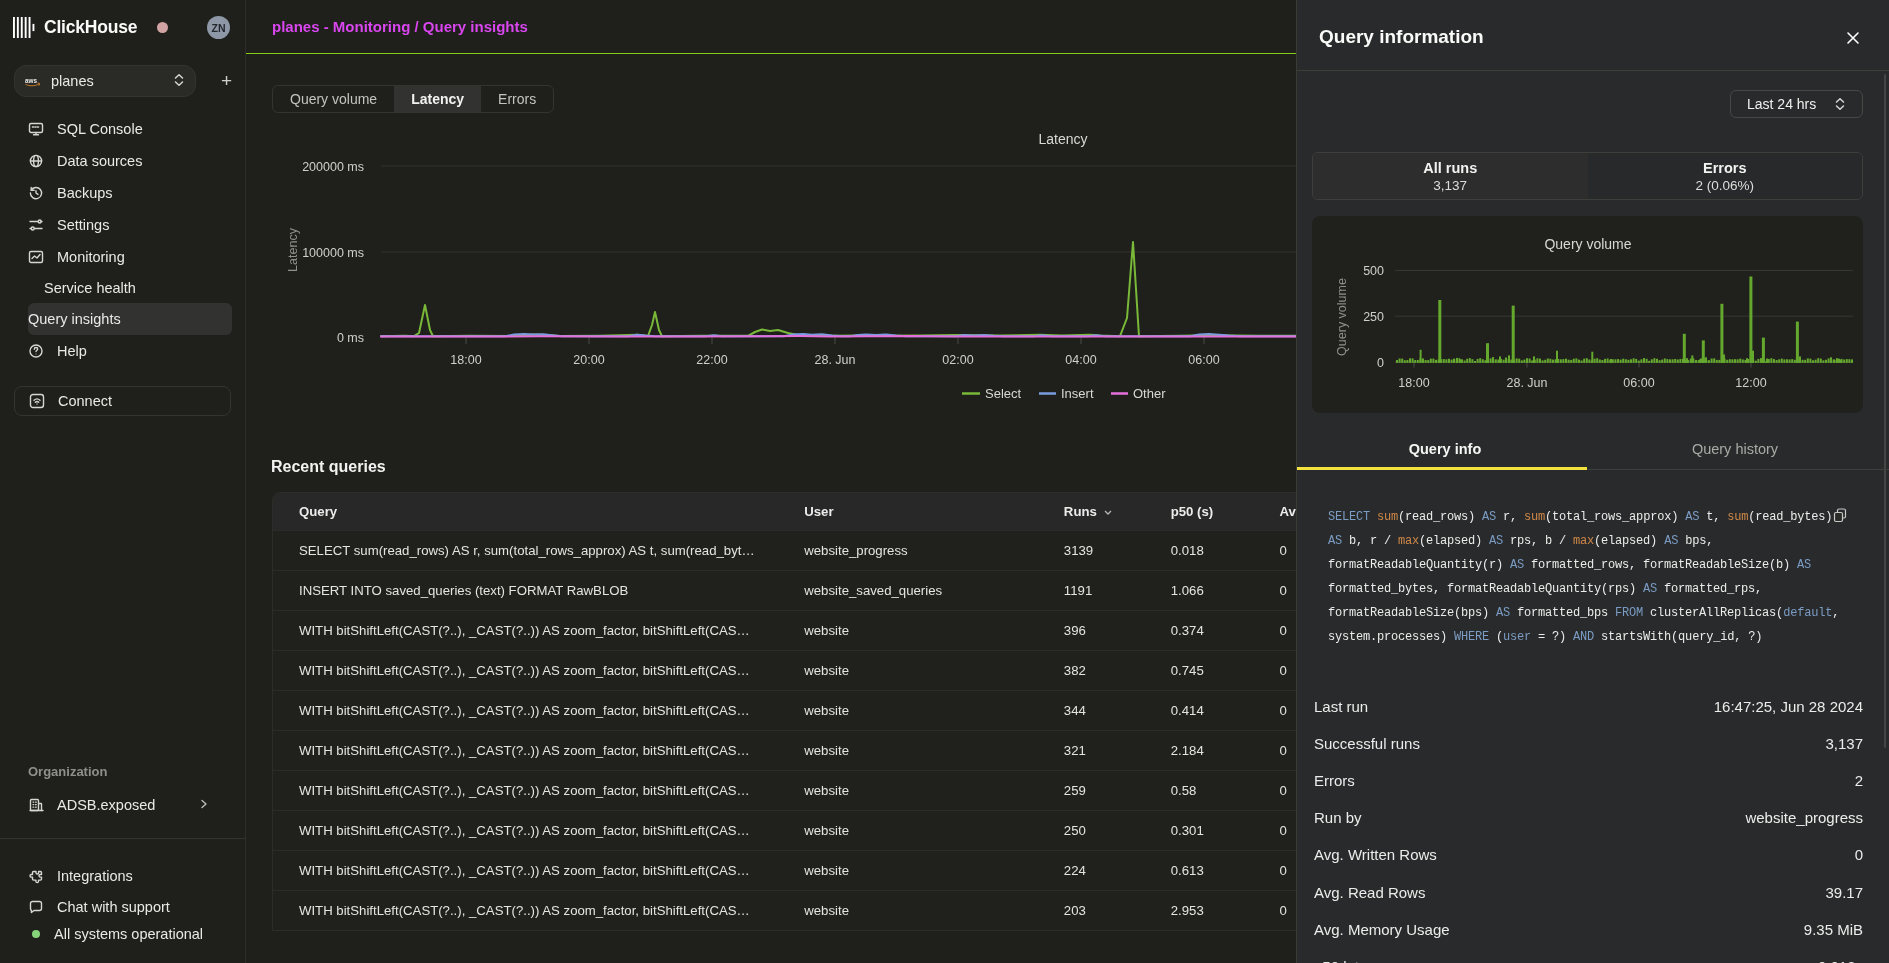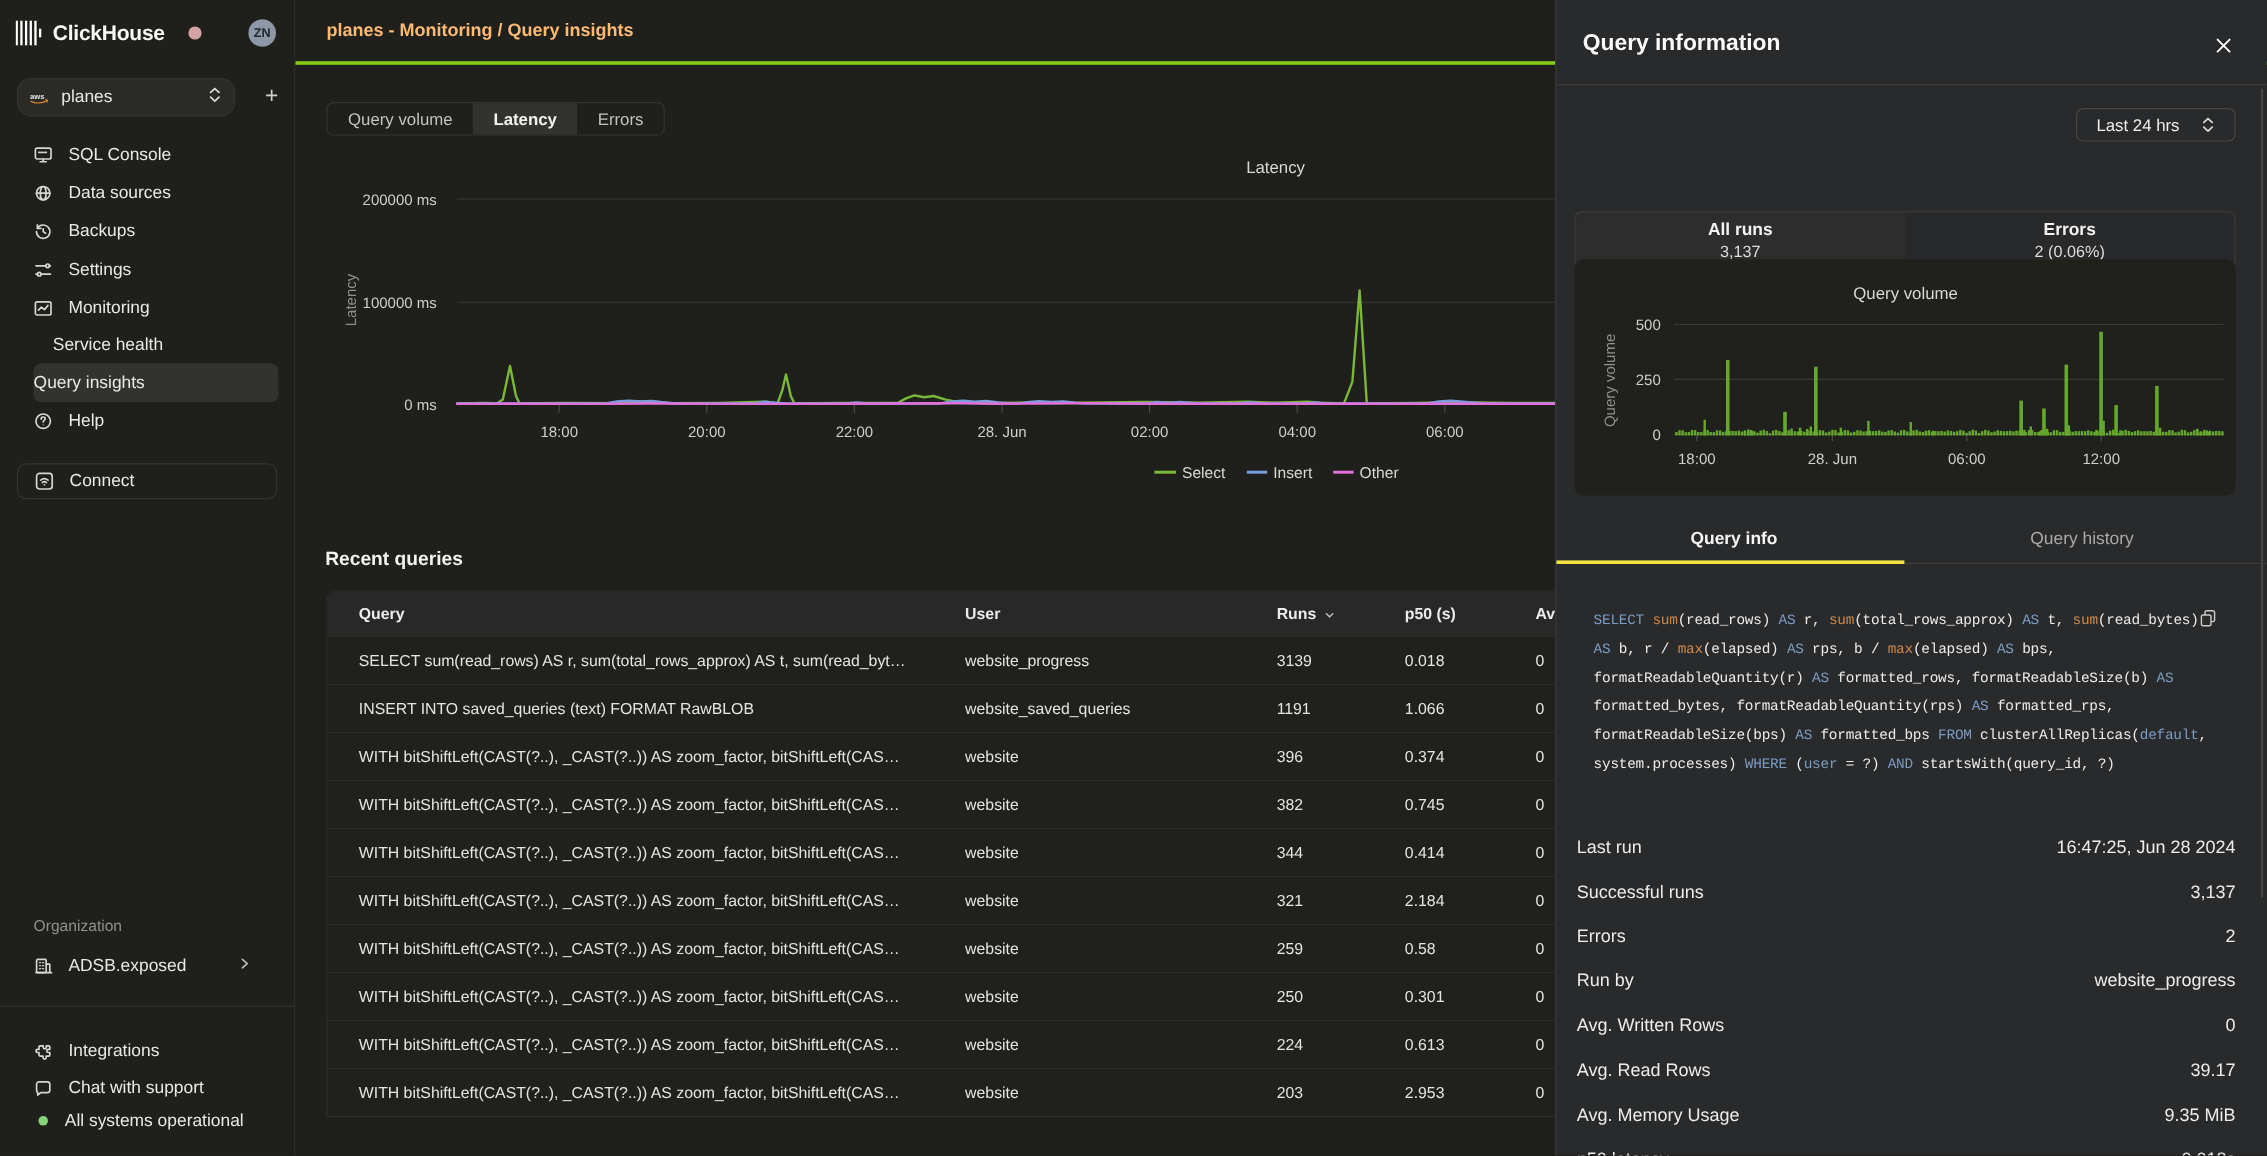--- a/index.html
+++ b/index.html
@@ -18,28 +18,28 @@
 #svcsel { width:182px; height:32px; background:#2a2a27; border:1px solid #34342f; border-radius:12px;
   display:flex; align-items:center; padding:0 10px; gap:9px; font-size:14.5px; }
 #plus { margin-left:auto; font-size:19px; color:#cfcfcc; font-weight:400; }
 .ni { position:absolute; left:28px; width:218px; height:32px; display:flex; align-items:center; gap:13px;
   font-size:14.5px; color:#e9e9e7; }
 .ni .nico { flex:0 0 16px; }
 .ni.sub { left:44px; }
 .ni.active { left:28px; width:204px; background:#323330; border-radius:6px; padding-left:0; }
 #connect { position:absolute; left:14px; top:386px; width:217px; height:30px; border:1px solid #34342f;
   border-radius:8px; display:flex; align-items:center; padding-left:14px; gap:13px; font-size:14.5px; }
-#orglabel { position:absolute; left:28px; top:764px; font-size:13px; color:#8f8f8b; font-weight:normal; }
+#orglabel { position:absolute; left:28px; top:764px; font-size:13px; color:#8f8f8b; font-weight:bold; }
 #sidediv { position:absolute; left:0; top:838px; width:246px; height:1px; background:#34342f; }
 .gdot { width:8px; height:8px; border-radius:50%; background:#86d47a; margin-left:4px; margin-right:1px; }
 
 
 #topbar { position:absolute; left:246px; top:0; width:1643px; height:54px;
-  border-bottom:3px solid #84cc16; display:flex; align-items:center; padding-left:26px;
-  font-size:15px; font-weight:bold; color:#fdba74; z-index:1; }
+  border-bottom:1px solid #84cc16; display:flex; align-items:center; padding-left:26px;
+  font-size:15px; font-weight:bold; color:#d946ef; z-index:1; }
 #tabs { position:absolute; left:272px; top:85px; height:28px; display:flex; border:1px solid #34342f;
   border-radius:6px; overflow:hidden; z-index:1; }
 #tabs .tab { padding:0 17px; display:flex; align-items:center; font-size:14px; color:#c3c3bf; }
 #tabs .tab.on { background:#323330; color:#f2f2f0; font-weight:bold; }
 #recent { position:absolute; left:271px; top:458px; font-size:16px; font-weight:bold; color:#f2f2f0; z-index:1; }
 
 
 #table { position:absolute; left:272px; top:492px; width:1368px; border:1px solid #2c2c29;
   border-radius:8px 8px 0 0; overflow:hidden; z-index:1; background:#20211c; }
 .tr { display:flex; height:40px; border-top:1px solid #2b2c27; }
@@ -56,21 +56,21 @@
 
 #panel { position:absolute; left:1296px; top:0; width:593px; height:963px; background:#292a2b;
   border-left:1px solid #3a3a37; z-index:10; }
 #ptitle { position:absolute; left:22px; top:26px; font-size:19px; font-weight:bold; color:#fafaf8; }
 #pclose { position:absolute; right:29px; top:31px; }
 #pdiv { position:absolute; left:0; top:70px; width:100%; height:1px; background:#3e3e3b; }
 #pscroll { position:absolute; left:587px; top:74px; width:2px; height:674px; background:#454543; border-radius:2px; }
 #drop { position:absolute; left:433px; top:90px; width:133px; height:28px; border:1px solid #474744; border-radius:6px;
   display:flex; align-items:center; padding-left:16px; font-size:14px; color:#f0f0ee; }
 #seg { position:absolute; left:15px; top:152px; width:551px; height:48px; border:1px solid #3e3e3b;
-  border-radius:6px; display:flex; overflow:hidden;margin-top:24px; }
+  border-radius:6px; display:flex; overflow:hidden; }
 .sga, .sgb { width:50%; display:flex; flex-direction:column; align-items:center; justify-content:center; gap:2px; }
 .sga { background:#2d2d2e; }
 .sgb { background:#28292a; }
 .sgt { font-size:14.5px; font-weight:bold; color:#f2f2f0; }
 .sgs { font-size:13.5px; color:#dddddb; }
 #qvcard { position:absolute; left:15px; top:216px; width:551px; height:197px; background:#20211c; border-radius:8px; }
 #ptabs { position:absolute; left:0; top:436px; width:100%; height:34px; }
 .pt { position:absolute; top:5px; width:296px; text-align:center; font-size:14.5px; color:#a9a9a5; }
 .pt.pta { left:0; color:#f5f5f3; font-weight:bold; }
 .pt + .pt { left:290px; }

